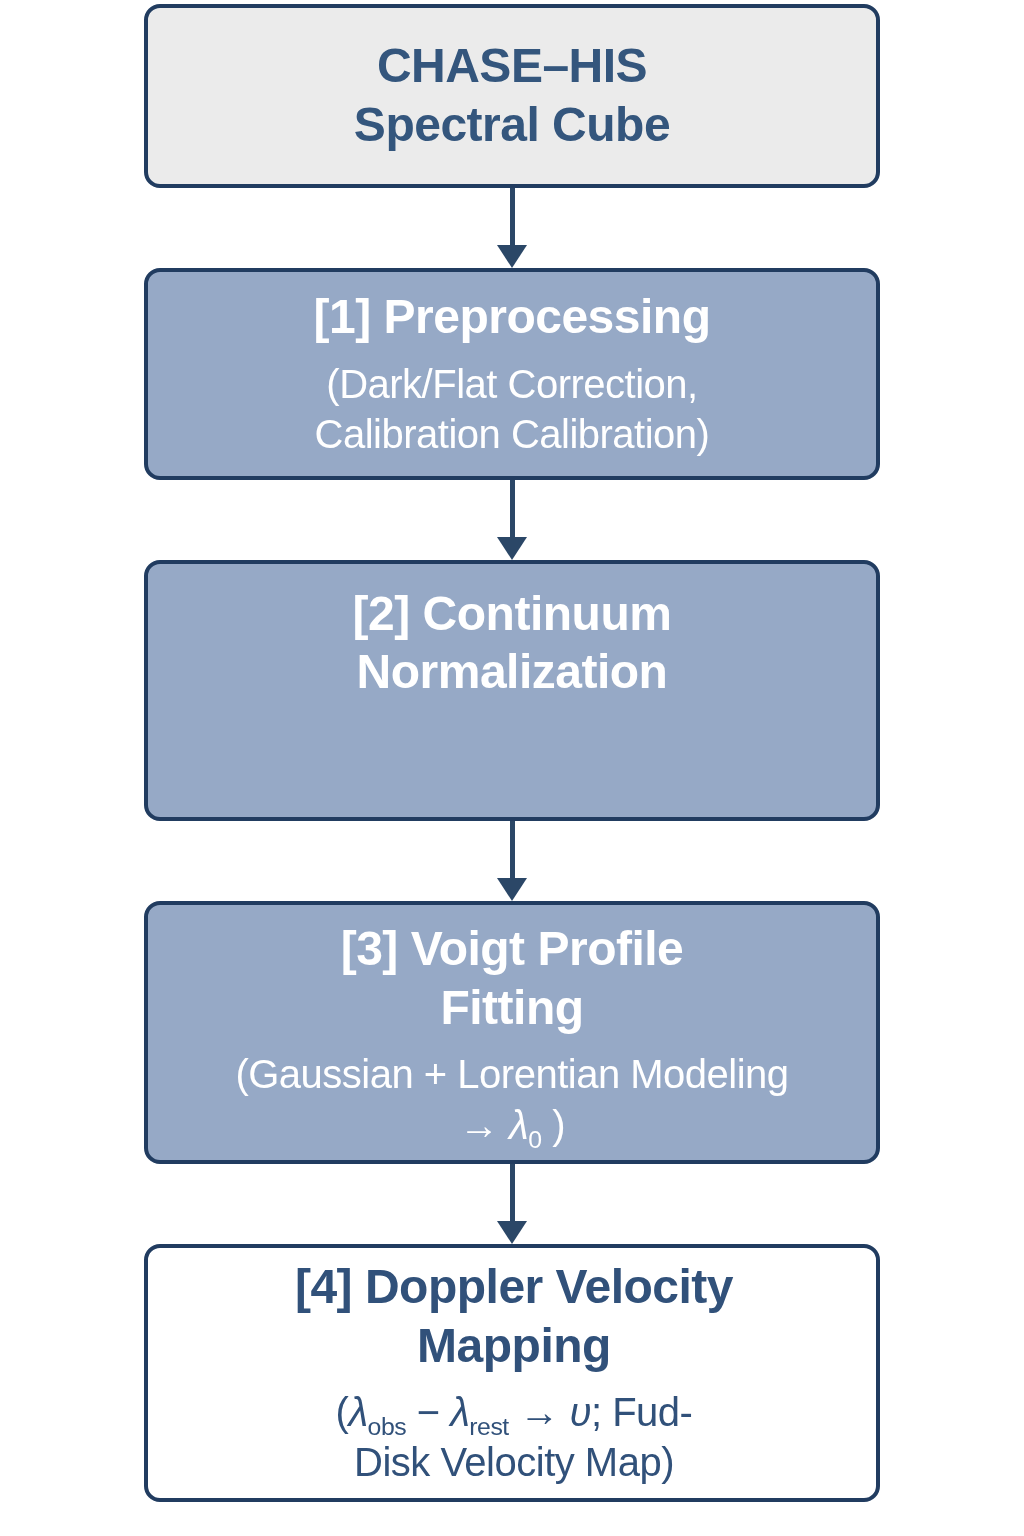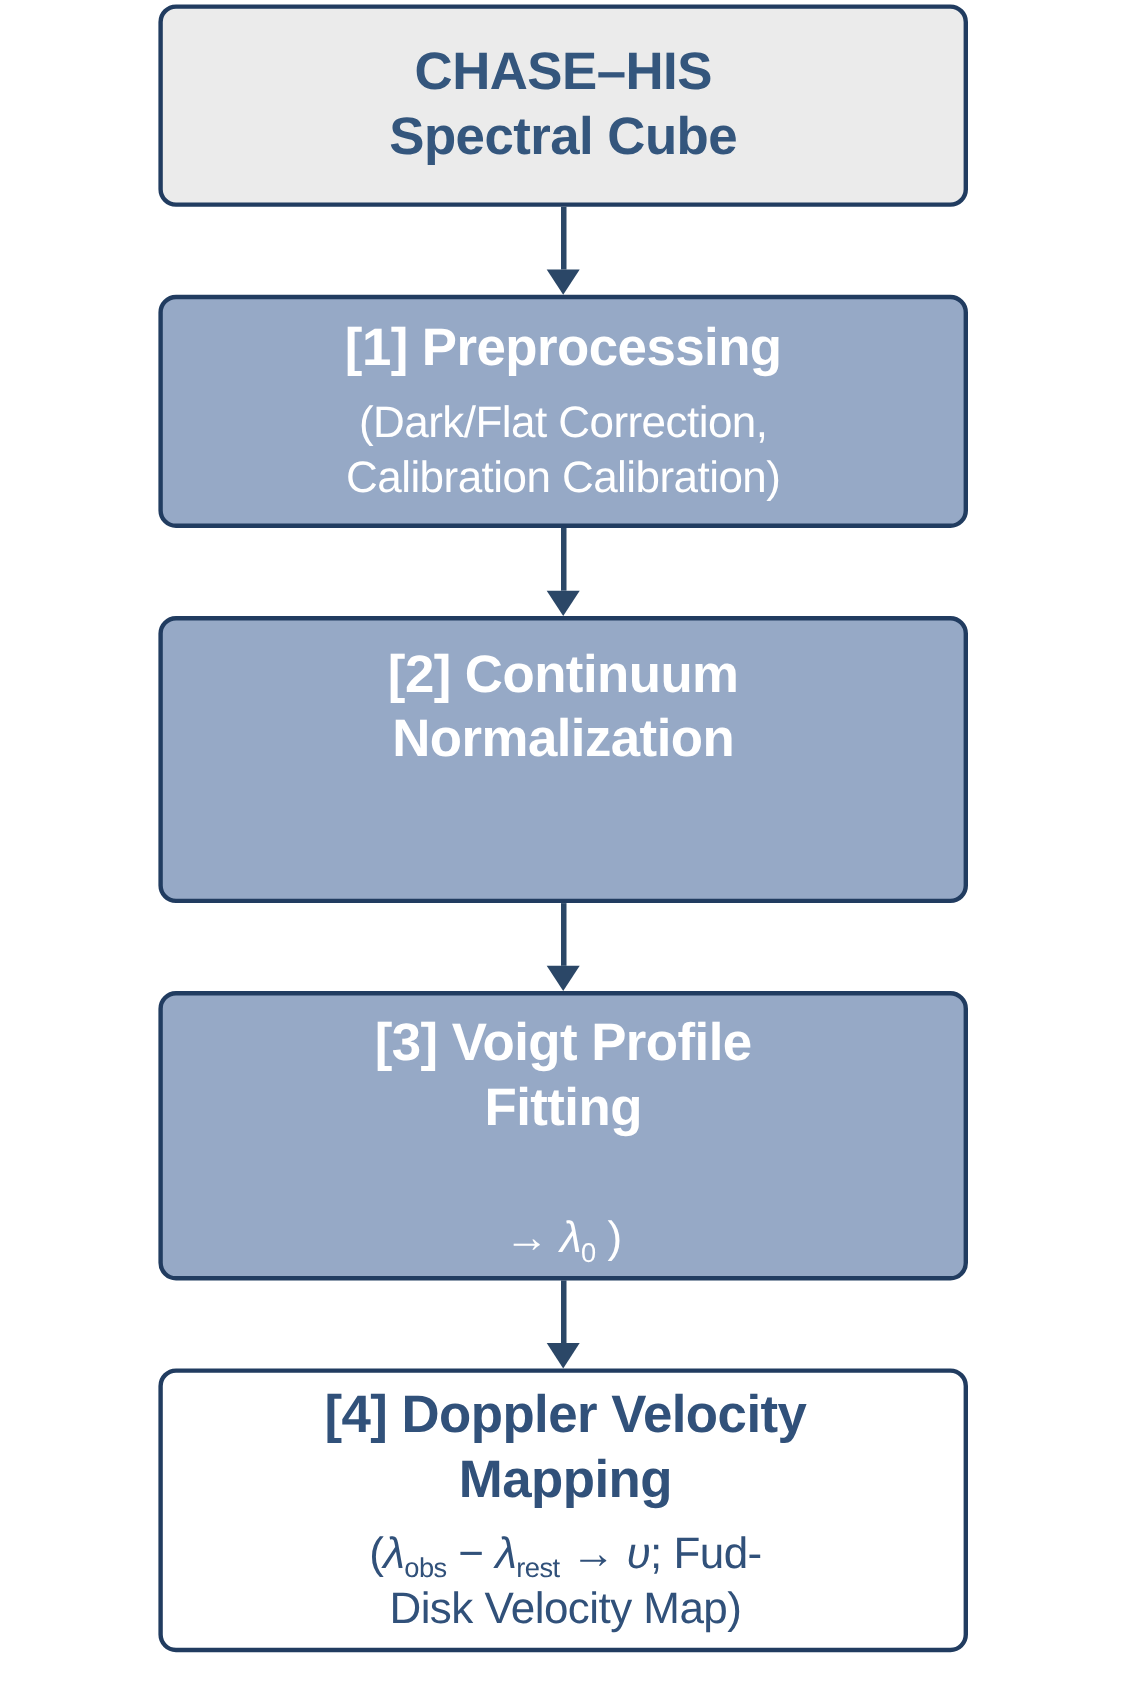--- a/index.html
+++ b/index.html
@@ -110,21 +110,21 @@
       <div class="node blue n-continuum-normalization">
     <div class="node-title">[2] Continuum<br>Normalization</div>
     <div class="node-subtitle"><br></div>
   </div>
       <div class="arrow">
         <div class="arrow-line"></div>
         <div class="arrow-head"></div>
       </div>
       <div class="node blue n-voigt-profile-fitting">
     <div class="node-title">[3] Voigt Profile<br>Fitting</div>
-    <div class="node-subtitle"><br><span>→ </span><span class="it">λ</span><sub>0</sub><span> )</span></div>
+    <div class="node-subtitle"><span>(Gaussian + Lorentian Modeling</span><br><span>→ </span><span class="it">λ</span><sub>0</sub><span> )</span></div>
   </div>
       <div class="arrow">
         <div class="arrow-line"></div>
         <div class="arrow-head"></div>
       </div>
       <div class="node white n-doppler-velocity-mapping">
     <div class="node-title">[4] Doppler Velocity<br>Mapping</div>
     <div class="node-subtitle"><span>(</span><span class="it">λ</span><sub>obs</sub><span> − </span><span class="it">λ</span><sub>rest</sub><span> → </span><span class="it">υ</span><span>; Fud-</span><br><span>Disk Velocity Map)</span></div>
   </div>
     </div>

